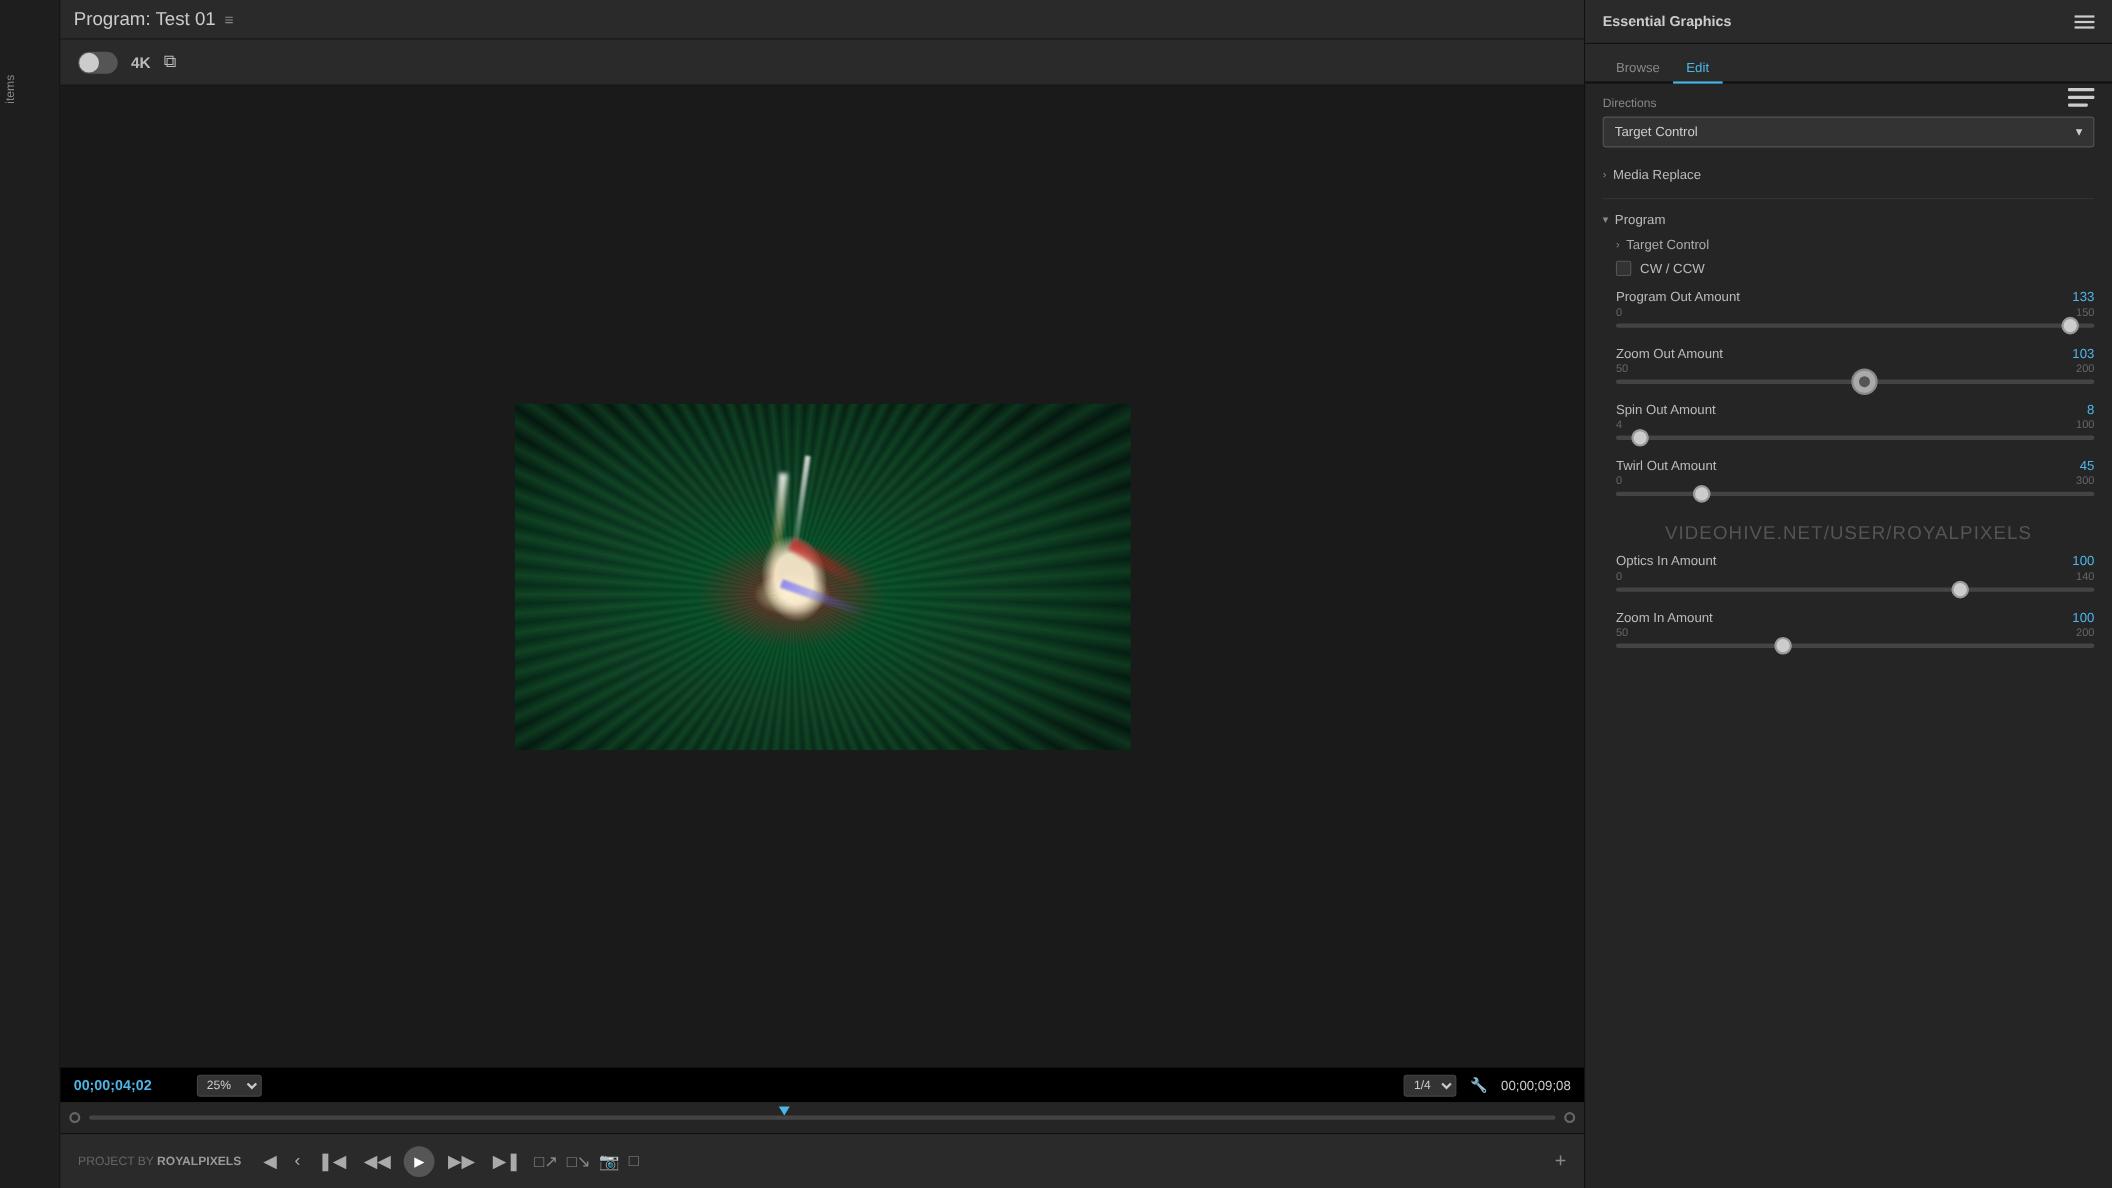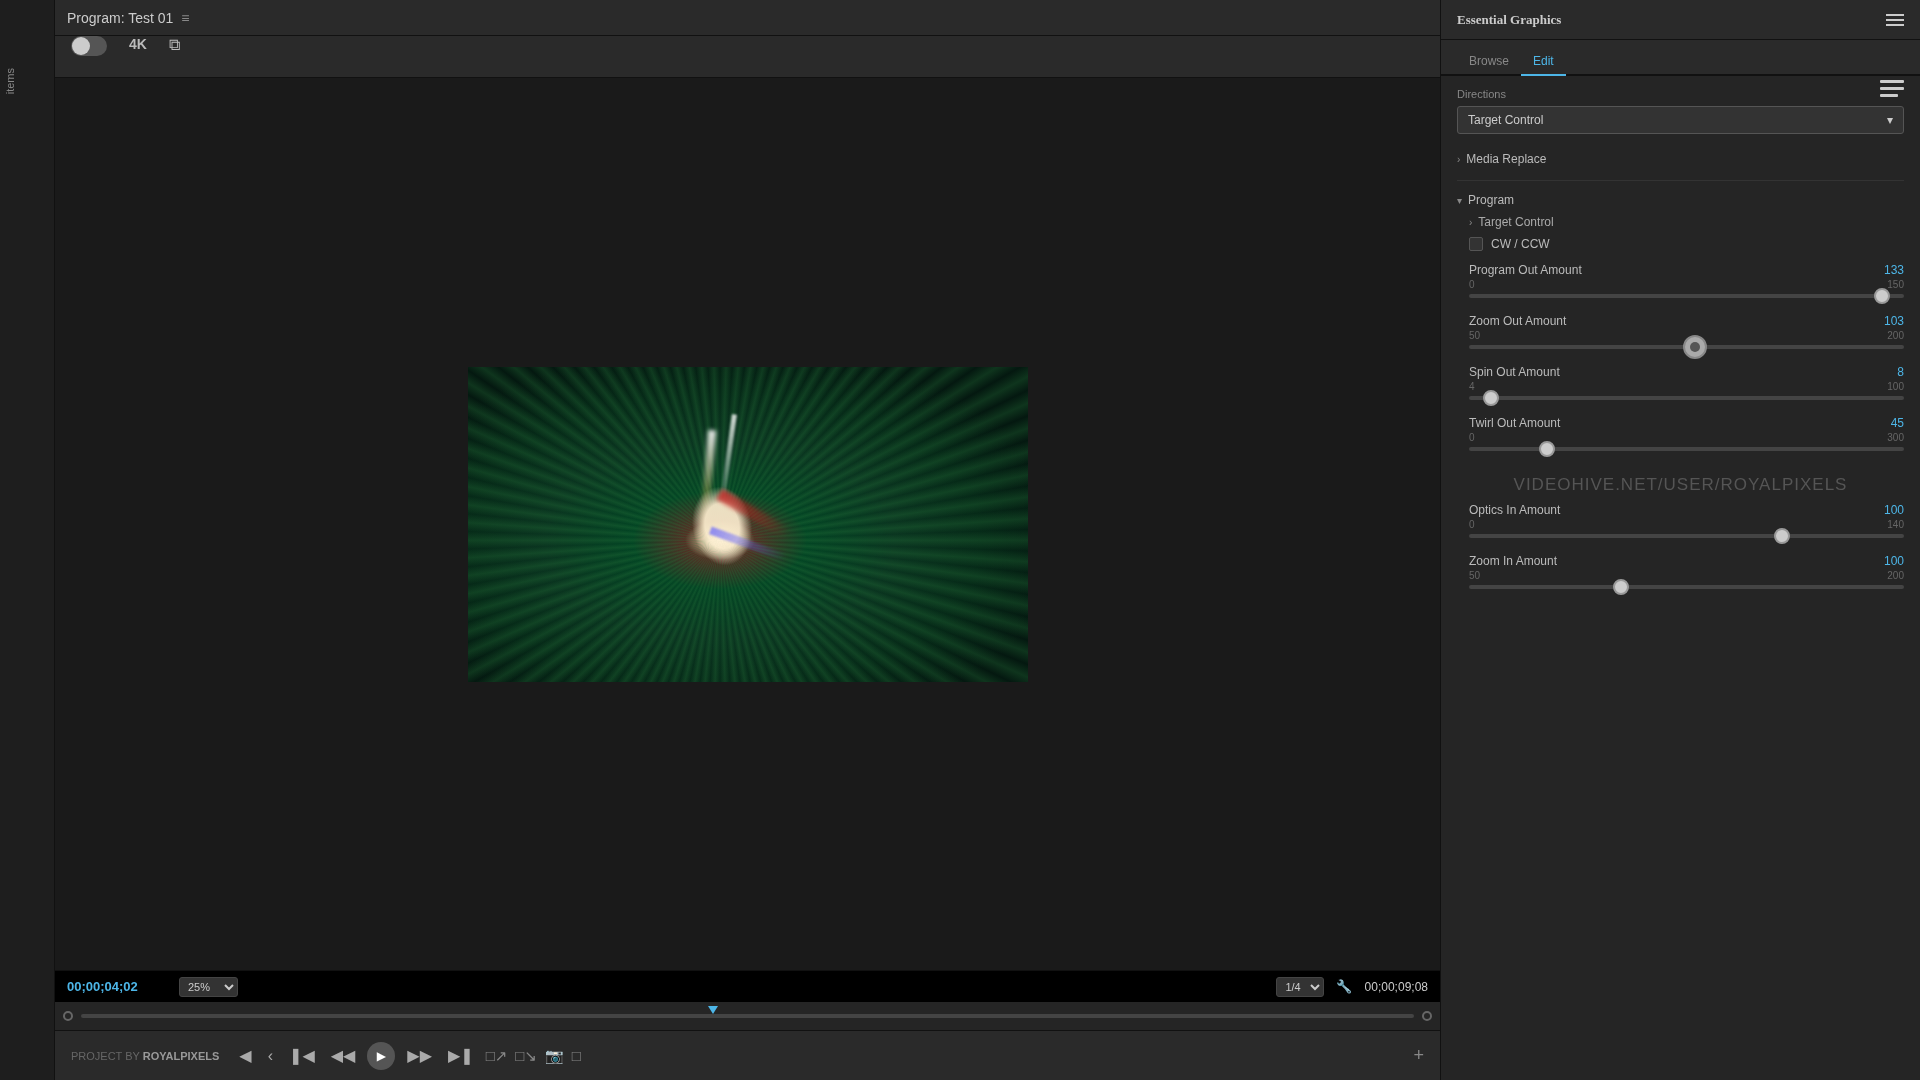--- a/index.html
+++ b/index.html
@@ -44,37 +44,37 @@
     .program-header {
       height: 36px;
       background: #2a2a2a;
       display: flex;
       align-items: center;
       padding: 0 12px;
       border-bottom: 1px solid #111;
     }
     .program-title {
       color: #ccc;
-      font-size: 14px;
+      font-size: 17px;
       margin-right: 8px;
     }
     .menu-icon {
       color: #888;
       font-size: 14px;
       cursor: pointer;
     }
 
     
     .video-controls-row {
       height: 42px;
       background: #2a2a2a;
       display: flex;
-      align-items: flex-start;
+      align-items: center;
       padding: 0 16px;
-      gap: 22px;
+      gap: 12px;
       border-bottom: 1px solid #111;
     }
     .toggle-btn {
       width: 36px;
       height: 20px;
       background: #555;
       border-radius: 10px;
       position: relative;
       cursor: pointer;
     }
@@ -321,21 +321,20 @@
       flex-direction: column;
       overflow: hidden;
     }
     .eg-header {
       height: 40px;
       background: #2a2a2a;
       display: flex;
       align-items: center;
       padding: 0 16px;
       border-bottom: 1px solid #111;
-      font-family: Liberation Serif, serif;
     }
     .eg-title {
       color: #ccc;
       font-size: 13px;
       font-weight: bold;
       flex: 1;
     }
     .eg-hamburger {
       display: flex;
       flex-direction: column;

